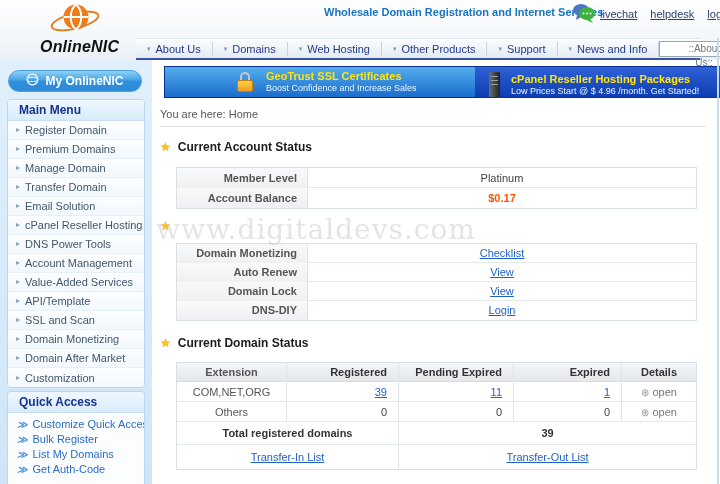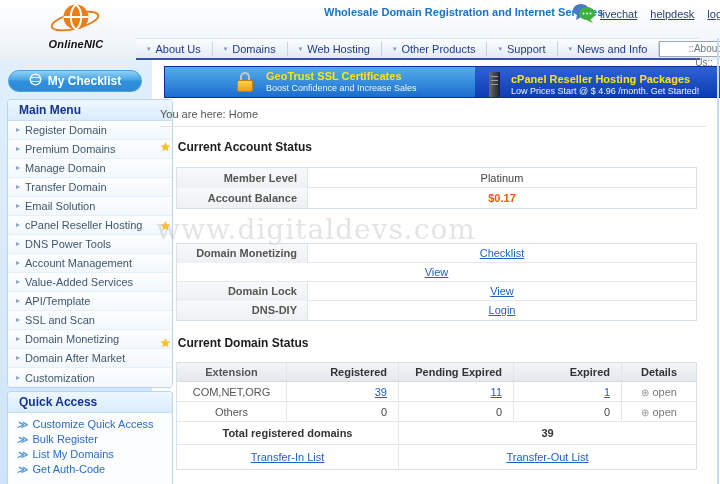--- a/index.html
+++ b/index.html
@@ -5,21 +5,21 @@
   * { margin:0; padding:0; box-sizing:border-box; }
   html,body { width:720px; height:484px; }
   body {
     position:relative; overflow:hidden; background:#fff;
     font-family:"Liberation Sans", sans-serif; font-size:11px; color:#444;
   }
   
   .header { position:absolute; left:0; top:0; width:720px; height:60px;
     background:linear-gradient(180deg,#ffffff 0%,#f2f6fa 70%,#e9eff5 100%); }
   .logo { position:absolute; left:40px; top:2px; width:72px; text-align:center; }
-  .logo-text { font-size:11px; font-weight:bold; font-style:italic; color:#111; letter-spacing:0.2px; }
+  .logo-text { font-size:16px; font-weight:bold; font-style:italic; color:#111; letter-spacing:0.2px; }
   .site-title { position:absolute; left:324px; top:6px; font-size:11px; font-weight:bold; color:#1974c5; }
   .chat-icon { position:absolute; left:572px; top:3px; }
   .header-links { position:absolute; left:600px; top:8px; display:flex; gap:13px; }
   .header-links span { color:#2e3f6e; text-decoration:underline; cursor:pointer; }
   
   .nav { position:absolute; left:136px; top:38px; width:564px; height:22px;
     background:linear-gradient(180deg,#fbfdfe,#e3ebf3); border-top:1px solid #dfe7ef;
     border-bottom:2px solid #3952a5; display:flex; align-items:center; }
   .nav-item { display:flex; align-items:center; gap:5px; padding:0 11px; height:14px;
     border-right:1px solid #c6d2df; color:#22398f; cursor:pointer; white-space:nowrap; }
@@ -48,21 +48,21 @@
     border-radius:1px; position:relative; }
   .server-icon i { position:absolute; left:2px; width:7px; height:1px; background:#9aa0a6; display:block; }
   
   .sidebar { position:absolute; left:0; top:60px; width:152px; height:424px;
     background:linear-gradient(180deg,#e0effb,#cfe5f7); }
   .myonlinenic { position:absolute; left:8px; top:10px; width:134px; height:22px;
     border-radius:11px; border:1px solid #4aa0dd; cursor:pointer;
     background:linear-gradient(180deg,#8ed2f6 0%,#47a3e4 45%,#2f90dd 50%,#2d8ad6 100%);
     color:#fff; font-weight:bold; font-size:12px;
     display:flex; align-items:center; justify-content:center; gap:6px; }
-  .side-box { position:absolute; left:7px; width:166px; background:#fcfdff;
+  .side-box { position:absolute; left:7px; width:138px; background:#fcfdff;
     border:1px solid #b9d6ee; border-radius:4px; overflow:hidden; }
   .menu-box { top:39px; }
   .qa-box { top:331px; height:93px; border-radius:4px 4px 0 0; border-bottom:none; }
   .side-head { height:21px; line-height:21px; padding-left:11px; font-size:12px; font-weight:bold;
     color:#16338e; background:linear-gradient(180deg,#eef7ff,#d9ecfc); border-bottom:1px solid #c9e0f4; }
   .menu-item { height:19px; line-height:18px; padding-left:8px; font-size:11px; color:#41576b;
     background:linear-gradient(180deg,#fdfeff,#f2f8fd); border-bottom:1px solid #e4f0fa;
     display:flex; align-items:center; gap:5px; cursor:pointer; white-space:nowrap; }
   .menu-item:last-child { border-bottom:none; }
   .bullet { color:#8aa4c0; font-size:8px; }
@@ -201,21 +201,21 @@
 </div>
 
 <div class="sidebar">
   <div class="myonlinenic">
     <span>
       <svg width="13" height="13" viewBox="0 0 13 13">
         <circle cx="6.5" cy="6.5" r="5.3" fill="none" stroke="#fff" stroke-width="1.2"></circle>
         <ellipse cx="6.5" cy="6.5" rx="5.3" ry="2.1" fill="none" stroke="#fff" stroke-width="1"></ellipse>
       </svg>
     </span>
-    <span>My Checklist</span>
+    <span>My OnlineNIC</span>
   </div>
 
   <div class="side-box menu-box">
     <div class="side-head">Main Menu</div>
     <div class="menu-item">
       <span class="bullet">▸</span>
       <span>Register Domain</span>
     </div>
     <div class="menu-item">
       <span class="bullet">▸</span>
@@ -317,20 +317,21 @@
 <div class="section-head head2">
   <span class="star">★</span>
 </div>
 
 <div class="tbl tbl2">
   <div class="trow h20">
     <div class="tlabel h20">Domain Monetizing</div>
     <div class="tval h20"><span class="link">Checklist</span></div>
   </div>
   <div class="trow h20">
+    <div class="tlabel h20">Auto Renew</div>
     <div class="tval h20"><span class="link">View</span></div>
   </div>
   <div class="trow h20">
     <div class="tlabel h20">Domain Lock</div>
     <div class="tval h20"><span class="link">View</span></div>
   </div>
   <div class="trow h20">
     <div class="tlabel h20">DNS-DIY</div>
     <div class="tval h20"><span class="link">Login</span></div>
   </div>

